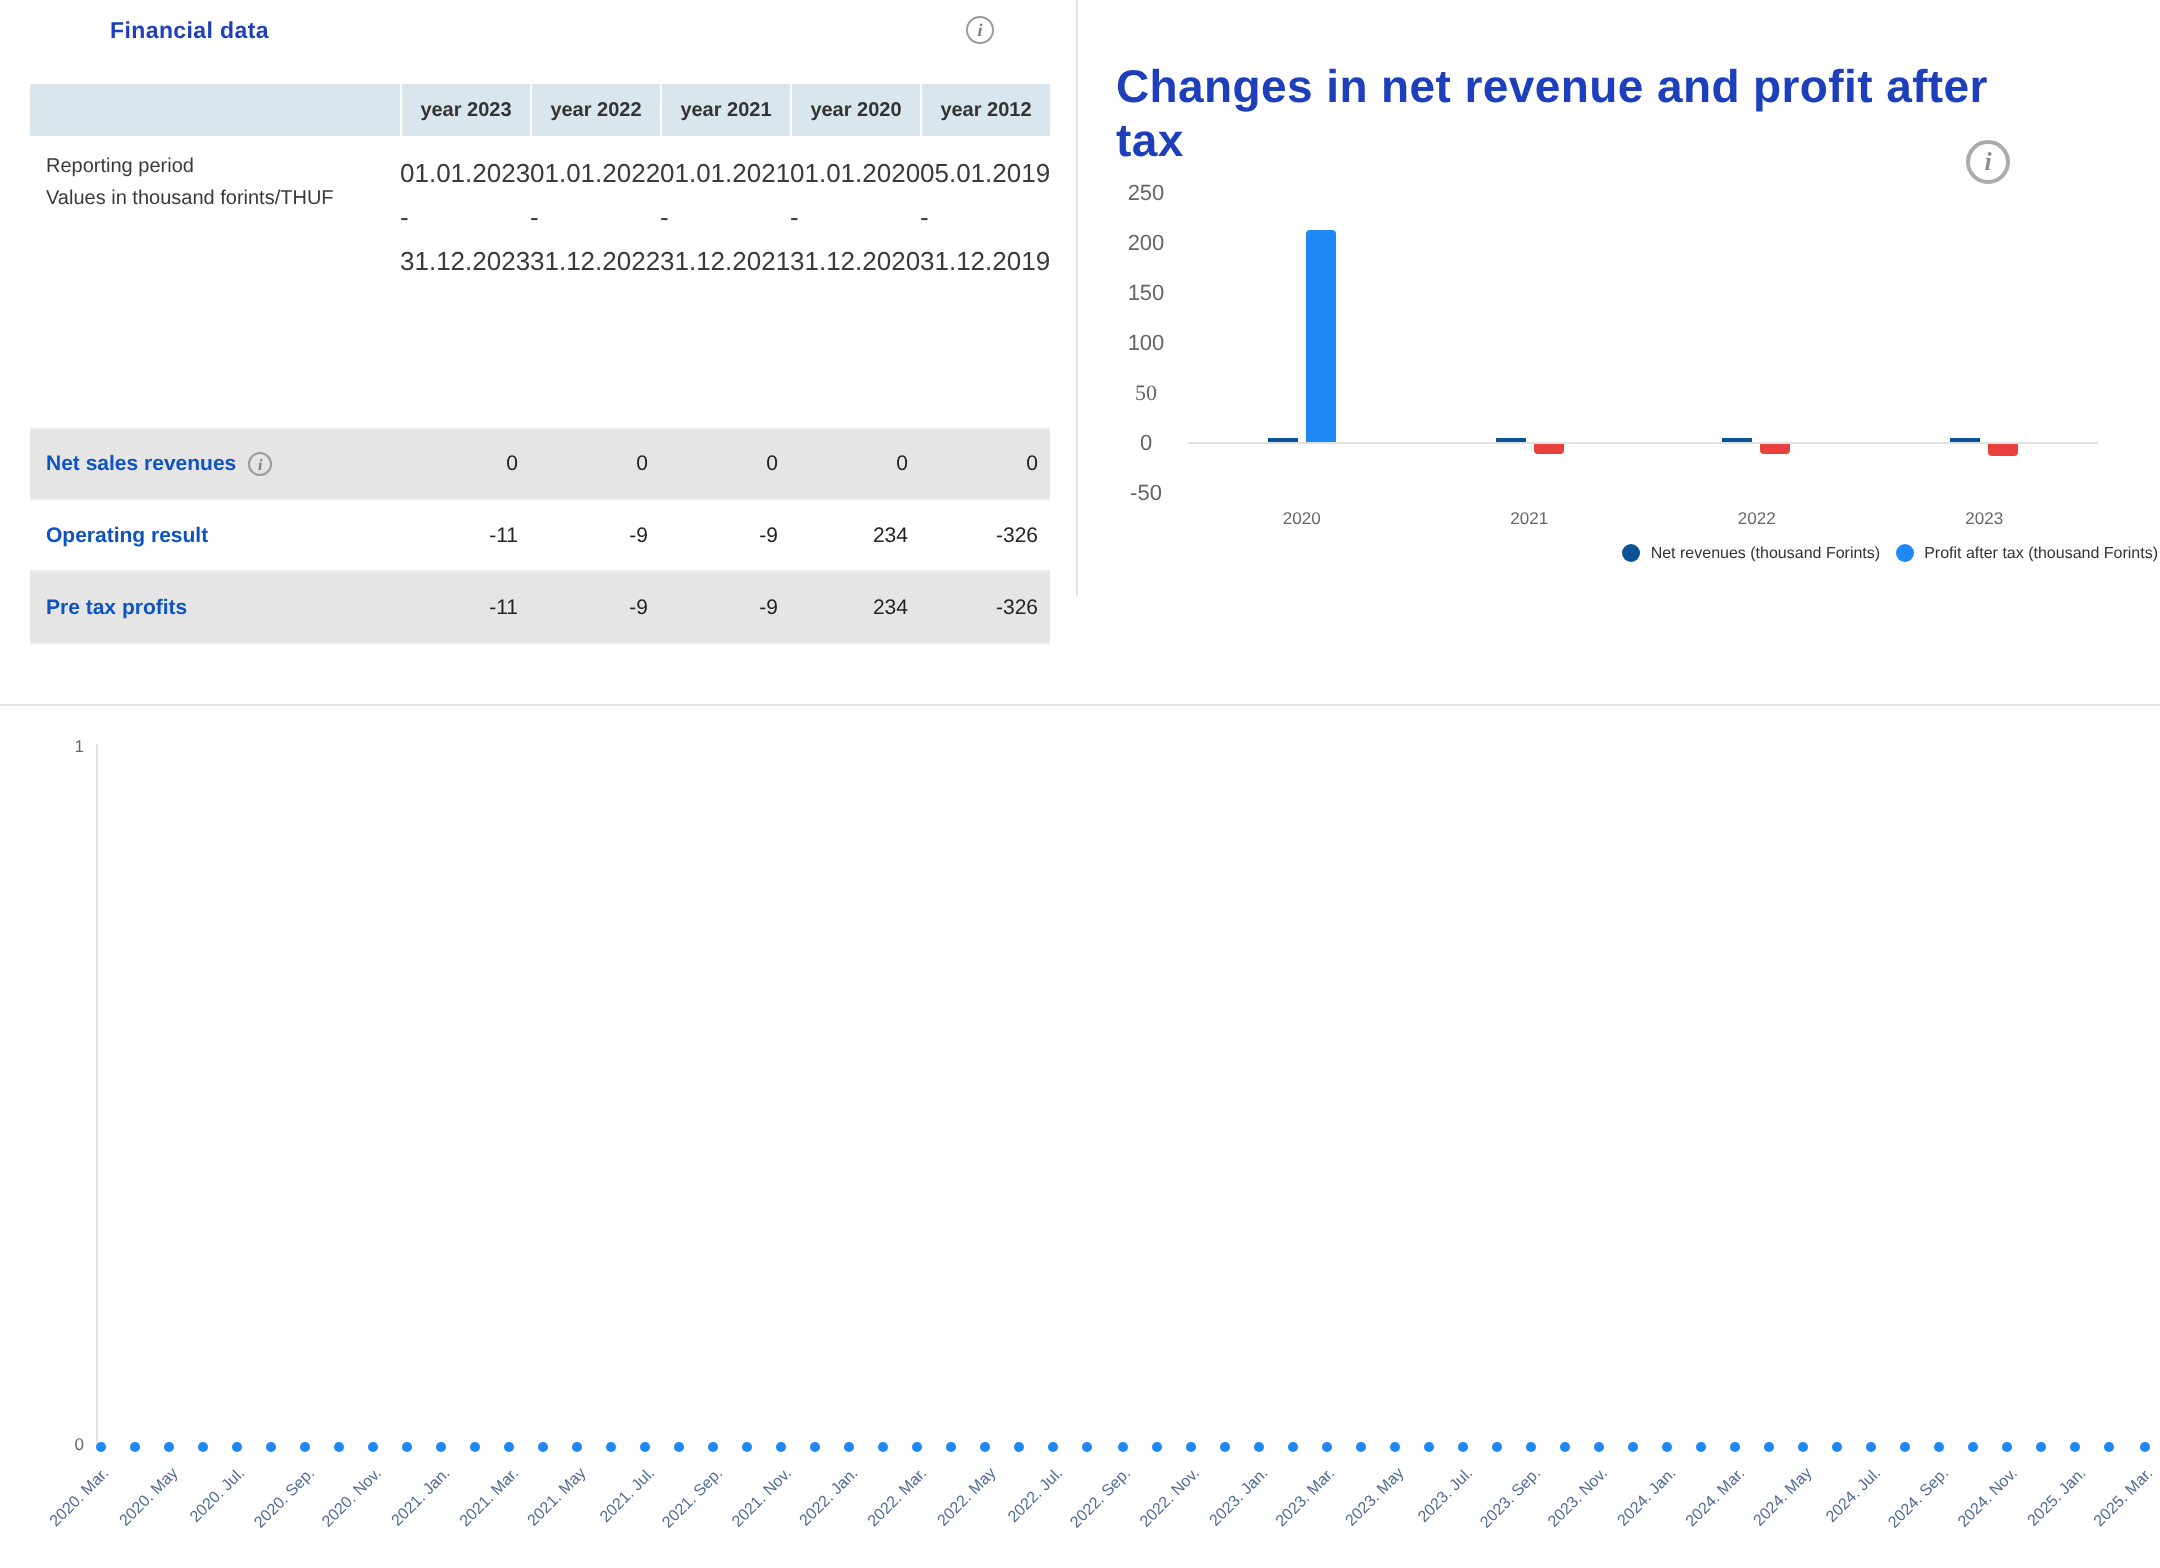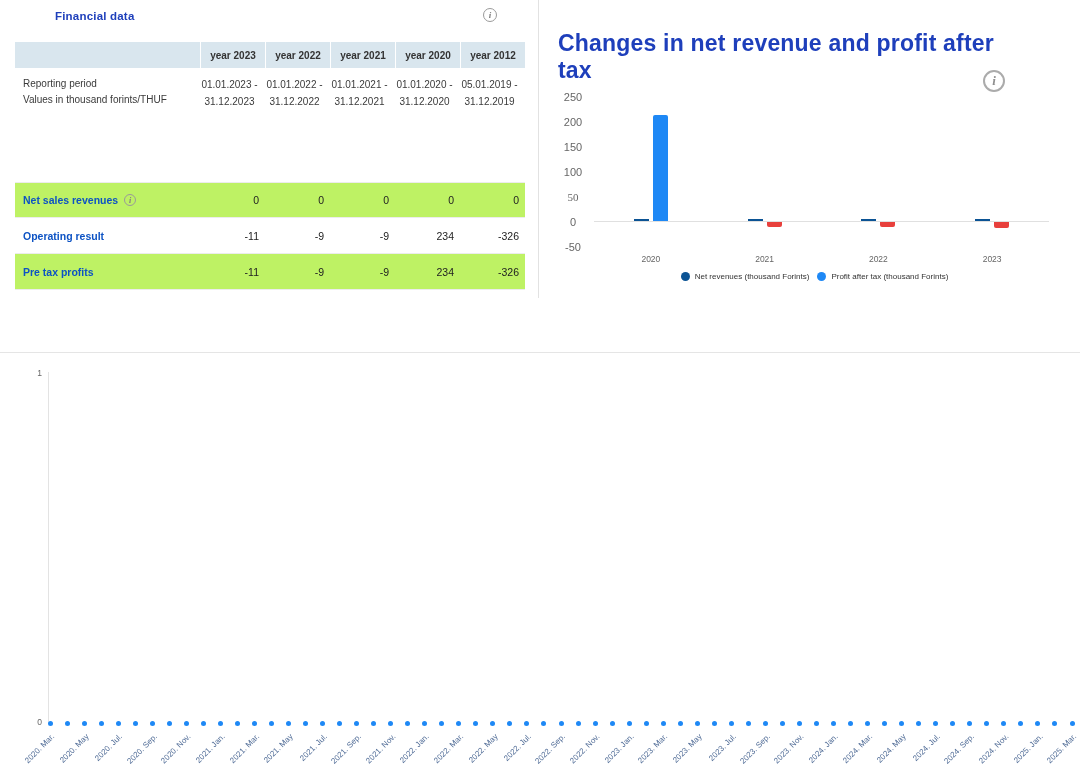--- a/index.html
+++ b/index.html
@@ -15,43 +15,43 @@
              font-family:"Liberation Serif", serif; font-style:italic; font-weight:bold; flex:0 0 auto; cursor:pointer; }
   .info-xs { width:12px; height:12px; font-size:8px; }
   .fin-table { margin-top:20px; }
   .fin-grid { display:grid; grid-template-columns:185px repeat(5, 65px); }
   .fin-head { background:#d9e6ee; height:26px; }
   .fin-th { font-size:10px; font-weight:bold; color:#333; display:flex; align-items:center; justify-content:center;
             border-left:1px solid #fff; height:26px; text-align:center; }
   .fin-th-first { border-left:none; }
   .fin-period { padding:8px 0 10px 0; align-items:start; }
   .fin-period-label { font-size:10px; color:#3a3a3a; line-height:1.55; padding-left:8px; }
-  .fin-period-cell { font-size:10px; color:#3a3a3a; text-align:center; padding-right:6px; line-height:1.7; }
+  .fin-period-cell { font-size:13px; color:#3a3a3a; text-align:left; padding-right:6px; line-height:1.7; }
   .fin-rows { margin-top:62px; }
   .fin-row { height:36px; align-items:center; border-bottom:1px solid #ececec; }
   .fin-row:first-child { border-top:1px solid #ececec; }
-  .fin-row.shaded { background:#bef264; }
+  .fin-row.shaded { background:#e5e5e5; }
   .fin-row-label { font-size:10.5px; font-weight:bold; color:#0d53c4; padding-left:8px; display:flex; align-items:center; gap:6px; }
   .fin-val { font-size:10.5px; color:#222; text-align:right; padding-right:6px; }
 
   .v-divider { position:absolute; left:538px; top:0; width:1px; height:298px; background:#e2e2e2; }
 
   
   .rev { position:absolute; left:540px; top:0; width:481px; height:300px; }
   .rev-title { margin:30px 0 0 18px; font-size:23px; font-weight:bold; color:#1e3fbb; letter-spacing:0.2px; }
   .info-lg { position:absolute; right:16px; top:70px; width:22px; height:22px; border:2px solid #ababab;
              border-radius:50%; color:#8f8f8f; font-size:13px; font-weight:bold; display:flex; align-items:center;
              justify-content:center; font-family:"Liberation Serif", serif; font-style:italic; cursor:pointer; }
   .rev-chart { position:absolute; left:18px; top:92px; width:505px; height:200px; }
   .rev-plot { position:absolute; left:36px; top:4px; width:455px; height:150px; }
   .rev-baseline { position:absolute; left:0; top:125px; width:100%; height:1px; background:#e0e0e0; }
   .rev-ytick { position:absolute; left:0; width:30px; font-size:11px; color:#666; text-align:center; }
   .rev-bar { position:absolute; }
   .rev-xlabel { position:absolute; top:162px; font-size:8.5px; color:#666; text-align:center; }
-  .rev-legend { position:absolute; top:180px; left:4px; width:100%; display:flex; justify-content:center; gap:8px; }
+  .rev-legend { position:absolute; top:180px; left:16px; width:100%; display:flex; justify-content:flex-end; gap:8px; }
   .legend-item { display:flex; align-items:center; gap:5px; font-size:8px; color:#333; cursor:pointer; }
   .legend-dot { width:9px; height:9px; border-radius:50%; flex:0 0 auto; }
 
   
   .emp-title { position:absolute; left:15px; top:308px; font-size:22px; font-weight:bold; color:#1e3fbb; letter-spacing:0.2px; }
   .h-divider { position:absolute; left:0; top:352px; width:1080px; height:1px; background:#e5e5e5; }
   .emp-chart { position:absolute; left:0; top:356px; width:1080px; height:428px; }
   .emp-ylabel { position:absolute; left:28px; width:14px; text-align:right; font-size:8.5px; color:#666; }
   .emp-axis { position:absolute; left:48px; top:16px; width:1px; height:351px; background:#e3e3e3; }
   .emp-dot { position:absolute; width:5px; height:5px; border-radius:50%; }

